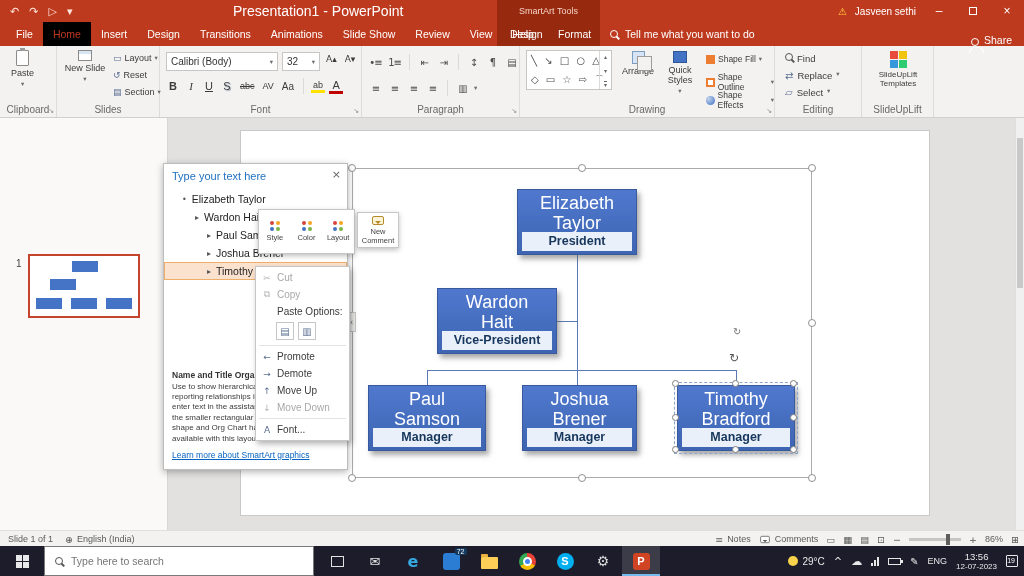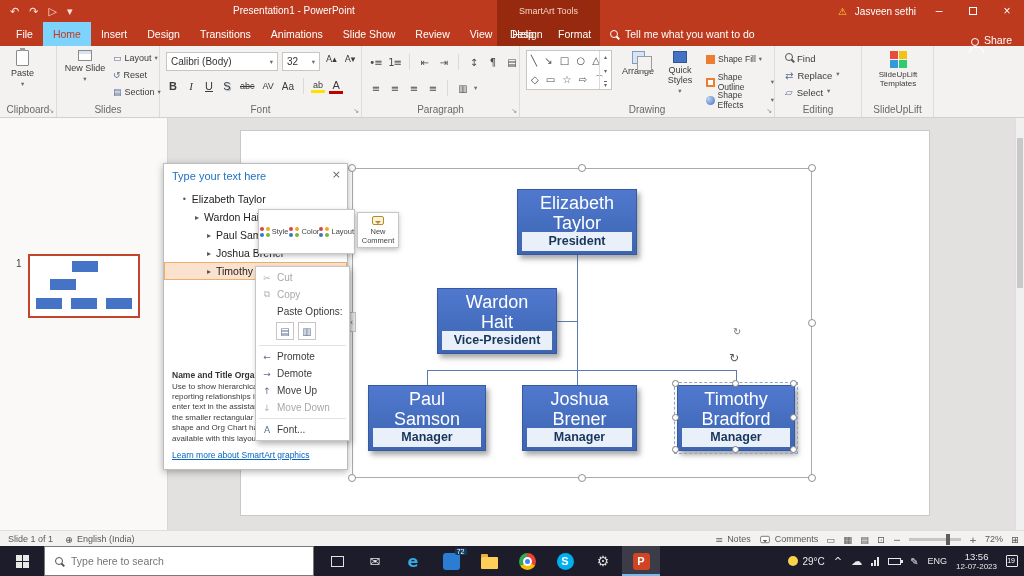--- a/index.html
+++ b/index.html
@@ -6,29 +6,29 @@
   html,body{width:1024px;height:576px;overflow:hidden}
   body{font-family:"Liberation Sans","DejaVu Sans",sans-serif;cursor:default}
   .stage{position:relative;width:1024px;height:576px;background:#E4E3E2;overflow:hidden}
   .ico{font-family:"DejaVu Sans",sans-serif}
 
   
   .header{position:absolute;left:0;top:0;width:1024px;height:46px;background:#BE3A1F;color:#fff;z-index:20}
   .ctxg{position:absolute;left:497px;top:0;width:103px;height:46px;background:#97290F}
   .ctxg-label{position:absolute;left:0;top:0;width:100%;height:22px;line-height:22px;text-align:center;font-size:9px;color:#F6D2C5}
   .qat{position:absolute;left:10px;top:0;height:22px;display:flex;align-items:center;gap:10px;font-size:11px;color:#FFE4DB}
-  .win-title{position:absolute;left:233px;top:0;height:22px;line-height:22px;font-size:10px;color:#fff}
+  .win-title{position:absolute;left:233px;top:0;height:22px;line-height:22px;font-size:14px;color:#fff}
   .tb-right{position:absolute;right:108px;top:0;height:22px;display:flex;align-items:center;gap:8px;font-size:10px}
   .warn{color:#FFC83D;font-size:10px}
   .winbtns{position:absolute;right:0;top:0;height:22px;display:flex}
   .winbtn{width:34px;height:22px;display:flex;align-items:center;justify-content:center;font-size:12px;color:#fff}
   .restore-glyph{width:8px;height:8px;border:1px solid #fff;display:inline-block}
   .tabs{position:absolute;left:6px;top:22px;height:24px;display:flex}
   .tab{padding:0 10px;line-height:24px;font-size:10.5px;color:#fff;white-space:nowrap}
-  .tab.sel{background:#7dd3fc;color:#C13A1E}
+  .tab.sel{background:#000000;color:#C13A1E}
   .ctxtab{position:absolute;top:22px;line-height:24px;padding:0 10px;font-size:10.5px;color:#fff}
   .tellme{position:absolute;left:610px;top:22px;height:24px;display:flex;align-items:center;gap:7px;font-size:10.5px;color:#fff}
   .share{position:absolute;right:12px;top:22px;height:24px;display:flex;align-items:flex-end;gap:5px;font-size:10.5px;color:#fff}
   .mag{width:8px;height:8px;border:1.5px solid #fff;border-radius:50%;position:relative;display:inline-block}
   .mag::after{content:"";position:absolute;width:4px;height:1.5px;background:#fff;transform:rotate(45deg);right:-3px;bottom:-1px}
   .mag.dark{border-color:#555}.mag.dark::after{background:#555}
   .person{width:8px;height:8px;border-radius:50%;border:1.5px solid #fff;display:inline-block;position:relative}
   .person::after{content:"";position:absolute;left:-3px;top:8px;width:13px;height:5px;border:1.5px solid #fff;border-bottom:none;border-radius:6px 6px 0 0}
 
   
@@ -100,21 +100,21 @@
   .tp-b{font-size:8px;color:#555}
   .tp-row.hl{background:#FBE2CF;box-shadow:inset 0 0 0 1px #EFAF6B}
   .tp-desc{position:absolute;left:8px;right:8px;bottom:7px}
   .tp-desc-title{font-size:8.5px;font-weight:bold;color:#333;white-space:nowrap;overflow:hidden;text-overflow:ellipsis}
   .tp-desc-body{font-size:8px;line-height:1.3;color:#3B3B3B;margin-top:2px}
   .tp-link{font-size:8.5px;color:#0563C1;text-decoration:underline;margin-top:4px;display:inline-block}
   .tp-toggle{position:absolute;left:348px;top:312px;width:8px;height:20px;background:#F0EFEE;border:1px solid #C8C6C4;border-left:none;font-size:8px;color:#666;display:flex;align-items:center;justify-content:center;z-index:7}
 
   
   .minibar{position:absolute;left:258px;top:209px;width:97px;height:45px;background:#fff;border:1px solid #C8C6C4;box-shadow:0 2px 5px rgba(0,0,0,.25);display:flex;z-index:10}
-  .mt-btn{flex:1;display:flex;flex-direction:row;align-items:center;justify-content:center;gap:2px;font-size:7.5px;color:#444}
+  .mt-btn{flex:1;display:flex;flex-direction:column;align-items:center;justify-content:center;gap:2px;font-size:7.5px;color:#444}
   .dots{display:grid;grid-template-columns:4px 4px;grid-template-rows:4px 4px;gap:2px}
   .dots span{border-radius:50%}
   .dots span:nth-child(1){background:#D64541}.dots span:nth-child(2){background:#F5A623}
   .dots span:nth-child(3){background:#4472C4}.dots span:nth-child(4){background:#7CB342}
   .newcomment{position:absolute;left:357px;top:212px;width:42px;height:36px;background:#fff;border:1px solid #C8C6C4;box-shadow:0 2px 5px rgba(0,0,0,.25);display:flex;flex-direction:column;align-items:center;justify-content:center;gap:2px;font-size:7.5px;color:#444;text-align:center;z-index:10}
   .bubble{width:12px;height:9px;border:1px solid #B58A2A;background:#FDF3D7;border-radius:2px;position:relative}
   .bubble::after{content:"";position:absolute;left:2px;bottom:-3px;border:3px solid transparent;border-top-color:#B58A2A}
   .bubble.gray{border-color:#5A5A5A;background:#fff}.bubble.gray::after{border-top-color:#5A5A5A}
 
   
@@ -569,21 +569,21 @@
       </span>
       <span class="sb-ic ico">▭</span>
       <span class="sb-ic ico">▦</span>
       <span class="sb-ic ico">▤</span>
       <span class="sb-ic ico">⊡</span>
       <span class="sb-ic ico">−</span>
       <span class="ztrack">
           <span class="zthumb"></span>
         </span>
       <span class="sb-ic ico">+</span>
-      <span>72%</span>
+      <span>86%</span>
       <span class="sb-ic ico">⊞</span>
     </div>
   </div>
 
   <div class="taskbar">
     <div class="start">
       <span class="winlogo">
           <span></span>
           <span></span>
           <span></span>

